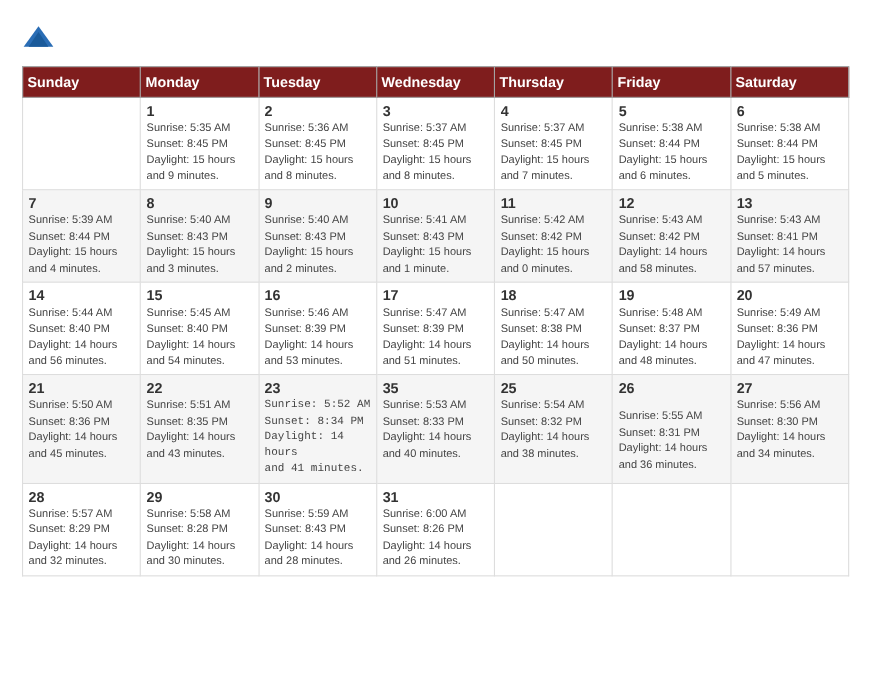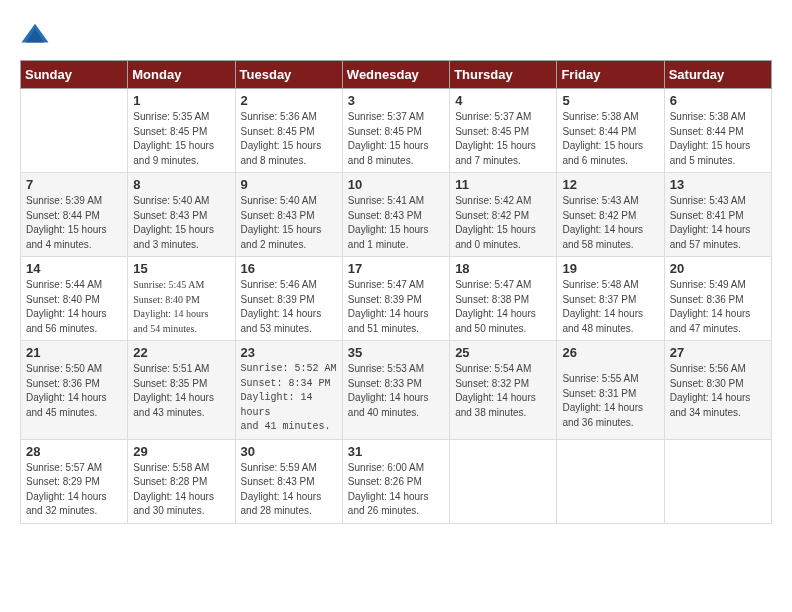--- a/index.html
+++ b/index.html
@@ -224,21 +224,21 @@
       <tr>
         <td>
           <span class="day-number">14</span>
           <div class="day-info" style="white-space: pre-line;">Sunrise: 5:44 AM
 Sunset: 8:40 PM
 Daylight: 14 hours
 and 56 minutes.</div>
         </td>
         <td>
           <span class="day-number">15</span>
-          <div class="day-info" style="white-space: pre-line; font-family: Liberation Serif, serif;">Sunrise: 5:45 AM
+          <div class="day-info" style="white-space: pre-line;">Sunrise: 5:45 AM
 Sunset: 8:40 PM
 Daylight: 14 hours
 and 54 minutes.</div>
         </td>
         <td>
           <span class="day-number">16</span>
           <div class="day-info" style="white-space: pre-line;">Sunrise: 5:46 AM
 Sunset: 8:39 PM
 Daylight: 14 hours
 and 53 minutes.</div>

